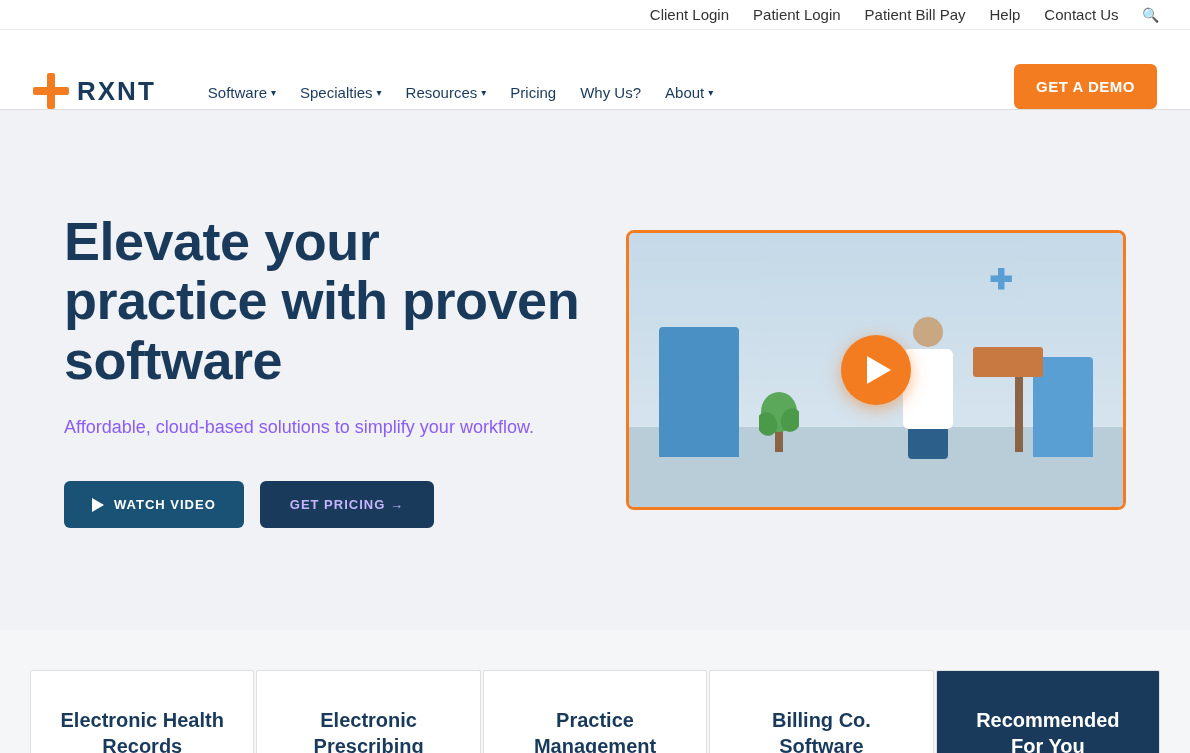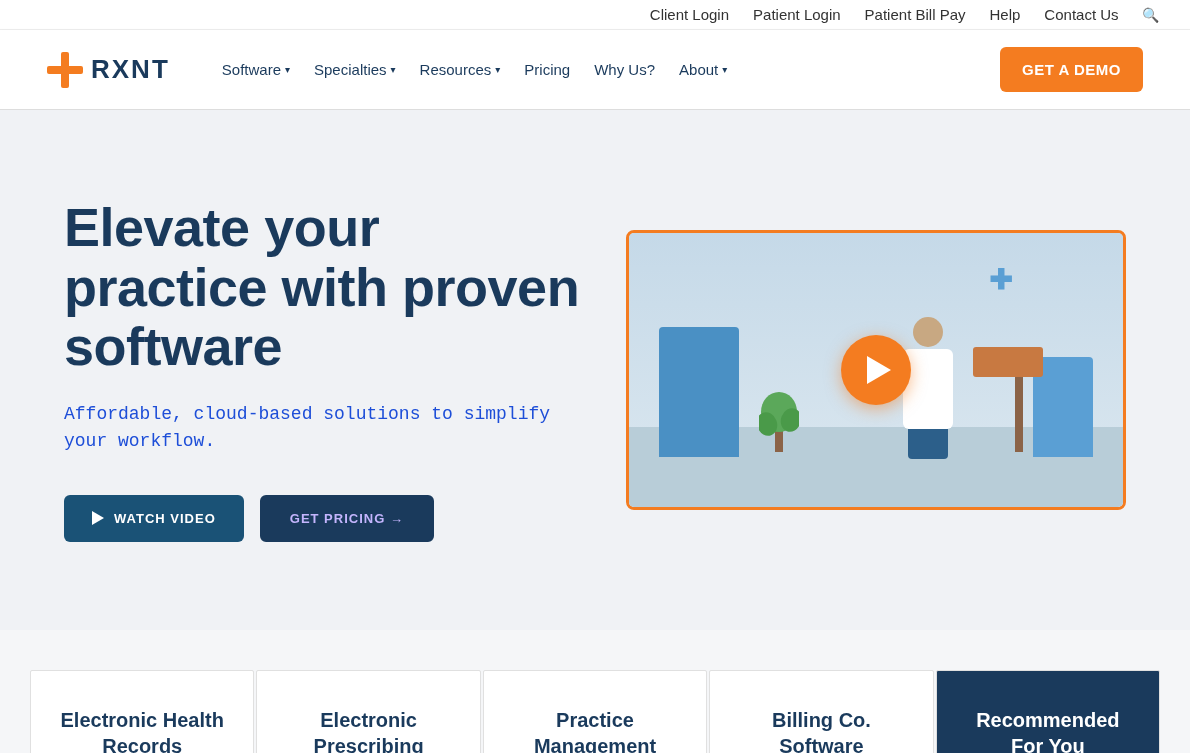--- a/index.html
+++ b/index.html
@@ -25,22 +25,22 @@
       cursor: pointer;
       color: #333;
       font-size: 14px;
     }
 
     
     .main-nav {
       background: #fff;
       border-bottom: 1px solid #ddd;
       display: flex;
-      align-items: center;
-      padding: 0 47px;
+      align-items: flex-end;
+      padding: 0 33px;
       height: 80px;
       box-shadow: 0 1px 4px rgba(0,0,0,0.06);
     }
     .logo-wrap {
       display: flex;
       align-items: center;
       gap: 8px;
       text-decoration: none;
       margin-right: 40px;
     }
@@ -105,24 +105,23 @@
     .hero-title {
       font-size: 54px;
       font-weight: 800;
       color: #1a3a5c;
       line-height: 1.1;
       margin-bottom: 24px;
       letter-spacing: -0.5px;
     }
     .hero-subtitle {
       font-size: 18px;
-      color: #1d4ed8;
+      color: #8b5cf6;
       margin-bottom: 40px;
       line-height: 1.5;
-      font-family: Liberation Mono, monospace;
     }
     .hero-buttons {
       display: flex;
       gap: 16px;
       align-items: center;
       margin-top: 10px;
     }
     .btn-watch {
       background: #1a5276;
       color: #fff;

